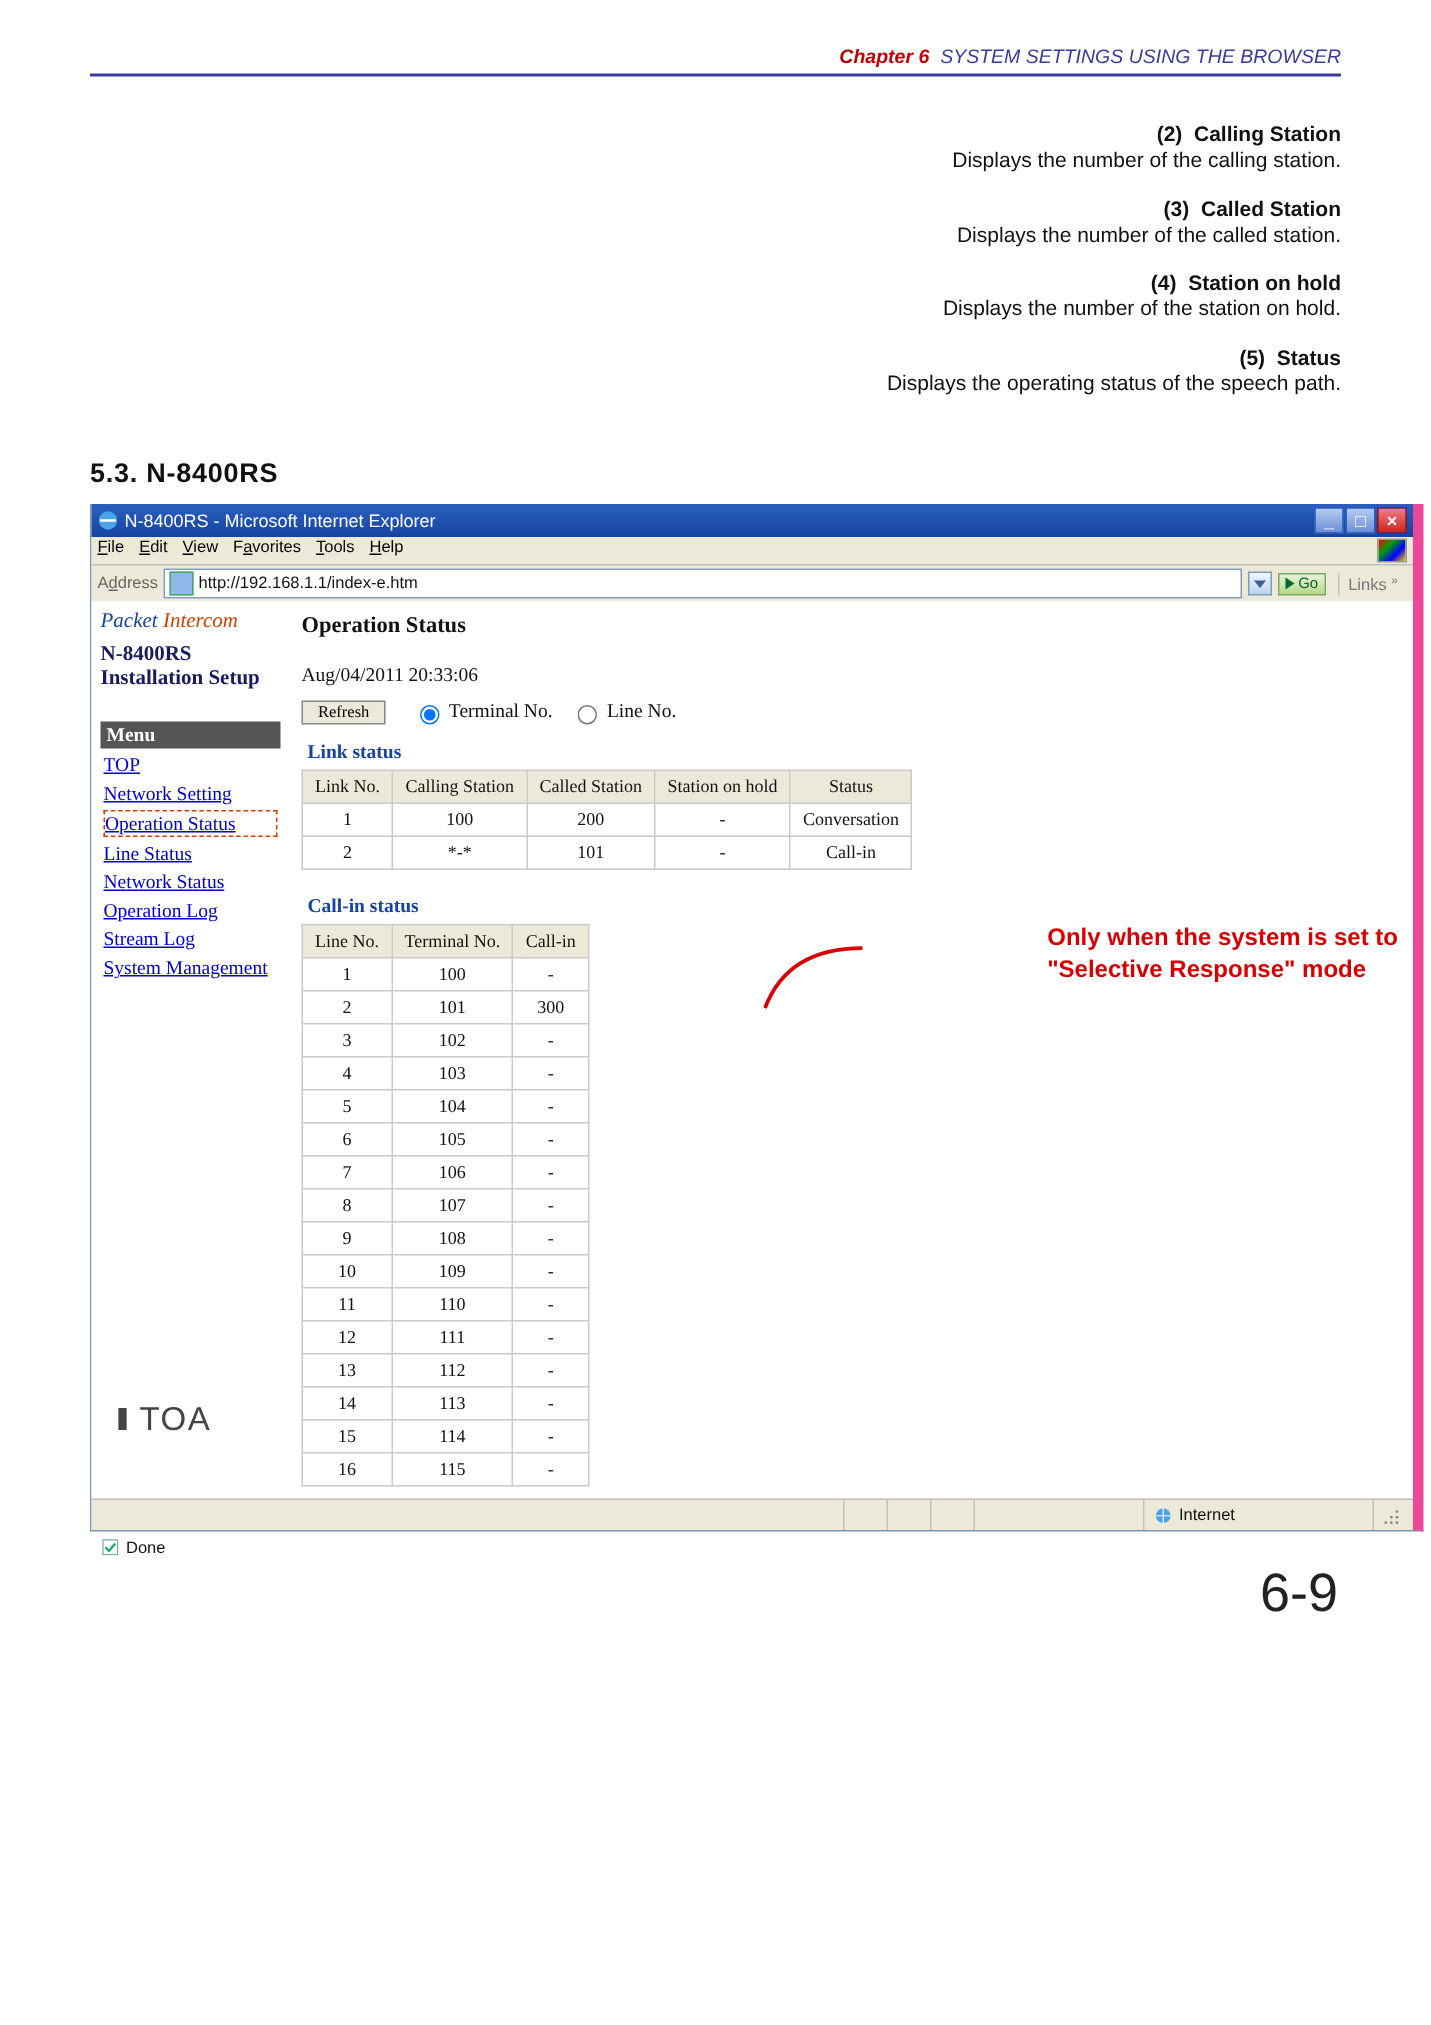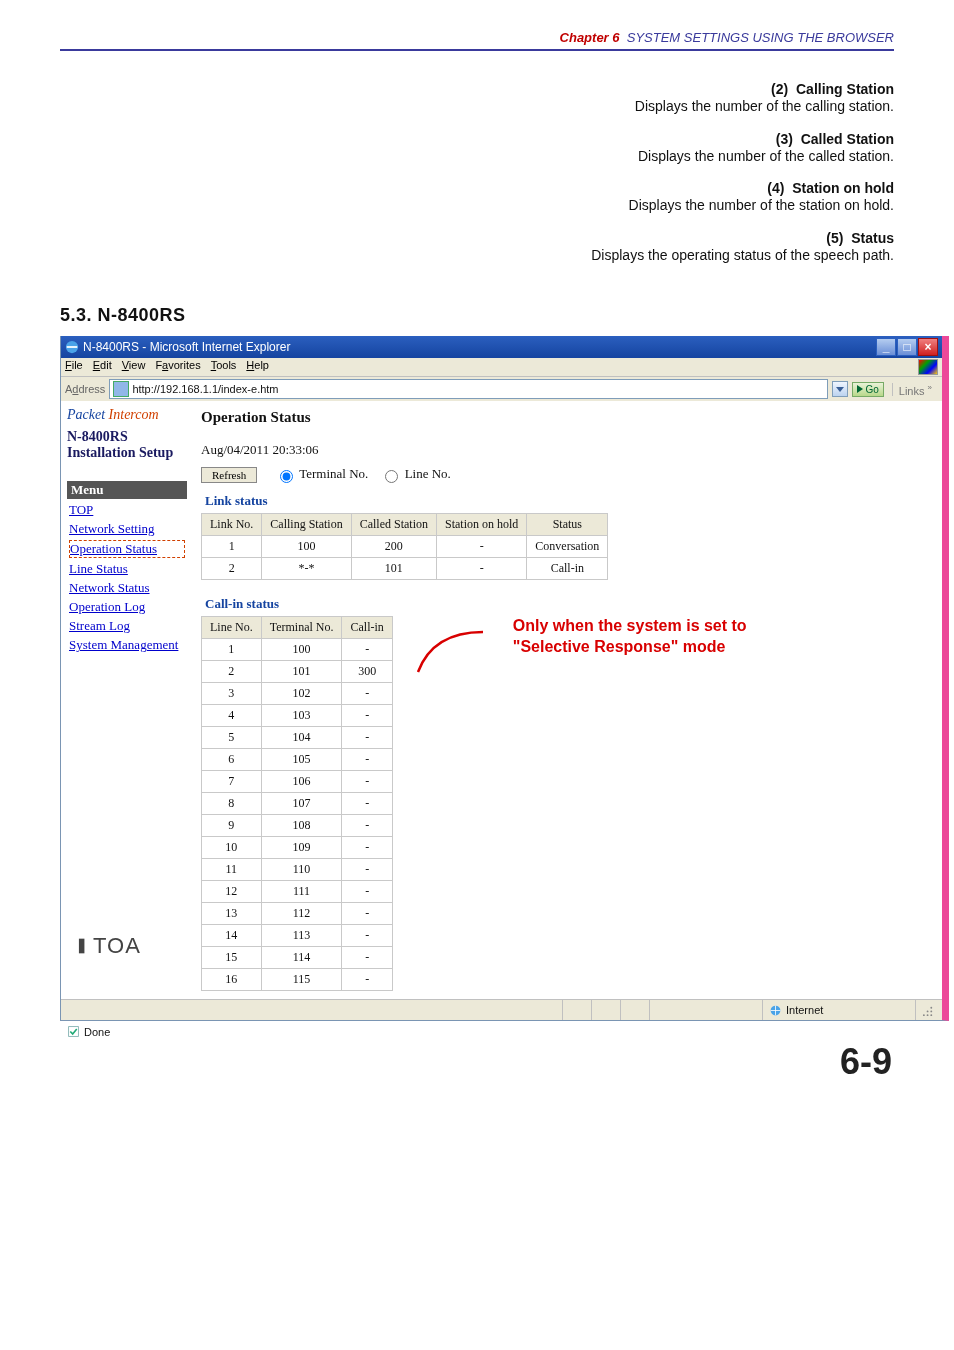--- a/index.html
+++ b/index.html
@@ -95,29 +95,29 @@
   .refreshrow{display:flex;align-items:center;gap:18px;margin-bottom:10px;}
   .refreshbtn{background:#ece9d8;border:1px solid #888;padding:1px 10px;font-family:Tahoma;font-size:11px;}
   .radiogrp{font-size:13px; display:flex; gap:12px;}
   .radiogrp input{vertical-align:middle;}
   .subhdr{color:#1544a0;font-weight:bold;font-size:13px;margin:4px 4px;}
   table.dt{border-collapse:collapse;font-size:12px;}
   table.dt th, table.dt td{border:1px solid #c9c9c9;padding:3px 8px;text-align:center;white-space:nowrap;}
   table.dt th{background:#ece9d8;font-weight:normal;}
   table.dt tr:nth-child(even) td{background:#f3f3ea;}
   table.dt tr:nth-child(odd) td{background:#fff;}
-  .callin-wrap{display:flex;align-items:flex-start;gap:20px;margin-top:12px;}
+  .callin-wrap{display:flex;align-items:flex-start;gap:20px;margin-top:12px;justify-content:space-between;}
   .note{color:#d80000;font-weight:bold;font-size:16px; font-family:Arial; line-height:1.3; margin-top:24px;}
   .curve{stroke:#d80000;stroke-width:2.5;fill:none;}
   .statusbar{background:#ece9d8;border-top:1px solid #c0c0c0;display:flex;align-items:center;font-size:11px;height:20px;}
   .sbcell{border-left:1px solid #c0c0c0;padding:0 6px;display:flex;align-items:center;gap:4px;height:100%;}
   .sbcell.first{border-left:none;flex:0 0 auto;padding:0 6px;margin-top:43px;}
   .sbspacer{flex:1;}
   .sbicon{width:13px;height:13px;}
-  .pagenum{font-size:36px; text-align:right; margin-top:20px; padding-right:2px; color:#222;font-weight:bold;}
+  .pagenum{font-size:36px; text-align:right; margin-top:20px; padding-right:2px; color:#222;}
 </style>
 </head>
 <body>
 
 <div class="page">
   <div class="chapter-line">
     <span class="chnum">Chapter 6</span>&nbsp;&nbsp;<span>SYSTEM SETTINGS USING THE BROWSER</span>
   </div>
   <div class="hr"></div>
 

